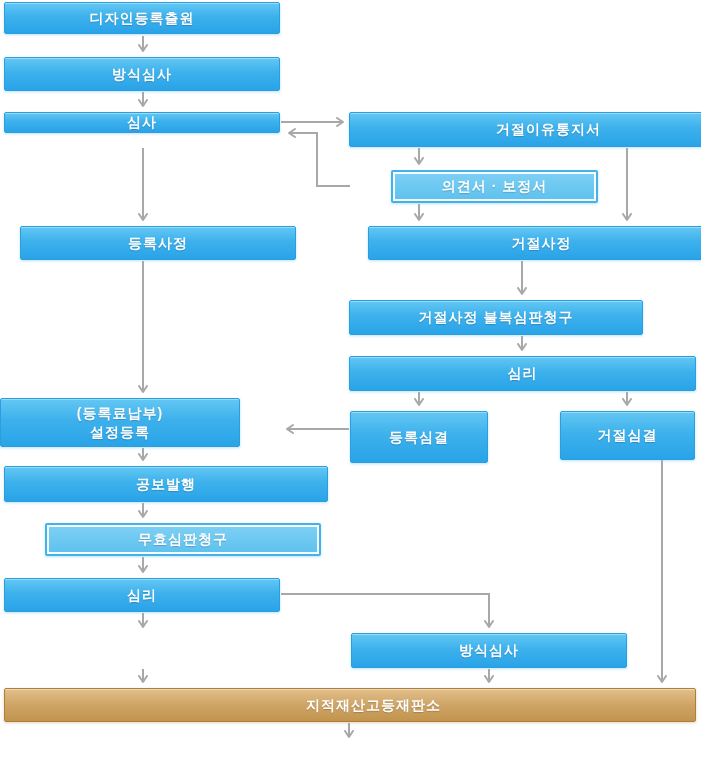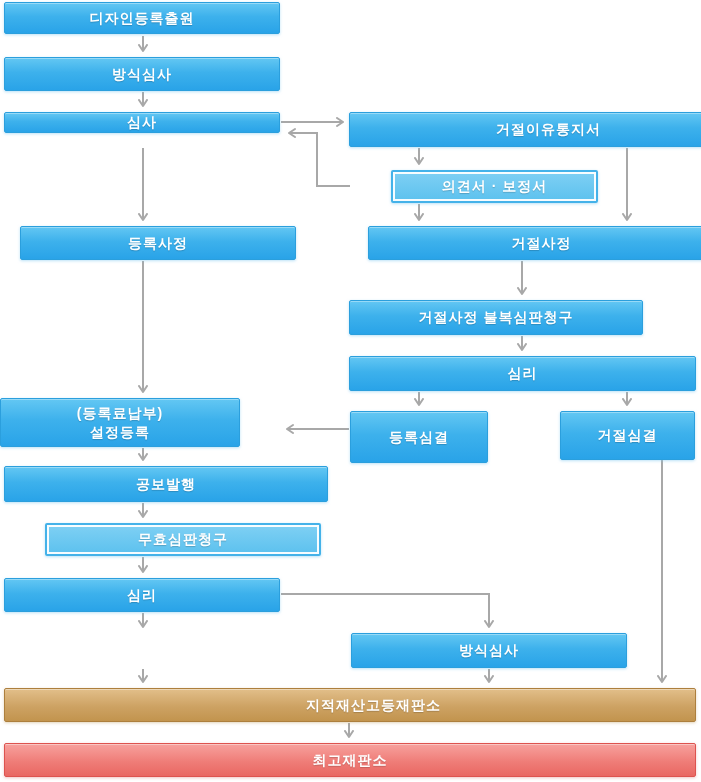--- a/index.html
+++ b/index.html
@@ -149,17 +149,14 @@
 
 
   <div class="node blue" style="left:351px;top:633px;width:276px;height:35px">
     <span>방식심사</span>
   </div>
 
   <div class="node tan" style="left:4px;top:688px;width:692px;height:34px">
     <span>지적재산고등재판소</span>
   </div>
 
-  <div class="node red" style="left:4px;top:743px;width:692px;height:34px">
-    <span>최고재판소</span>
-  </div>
 
 </div>
 
 </body></html>

